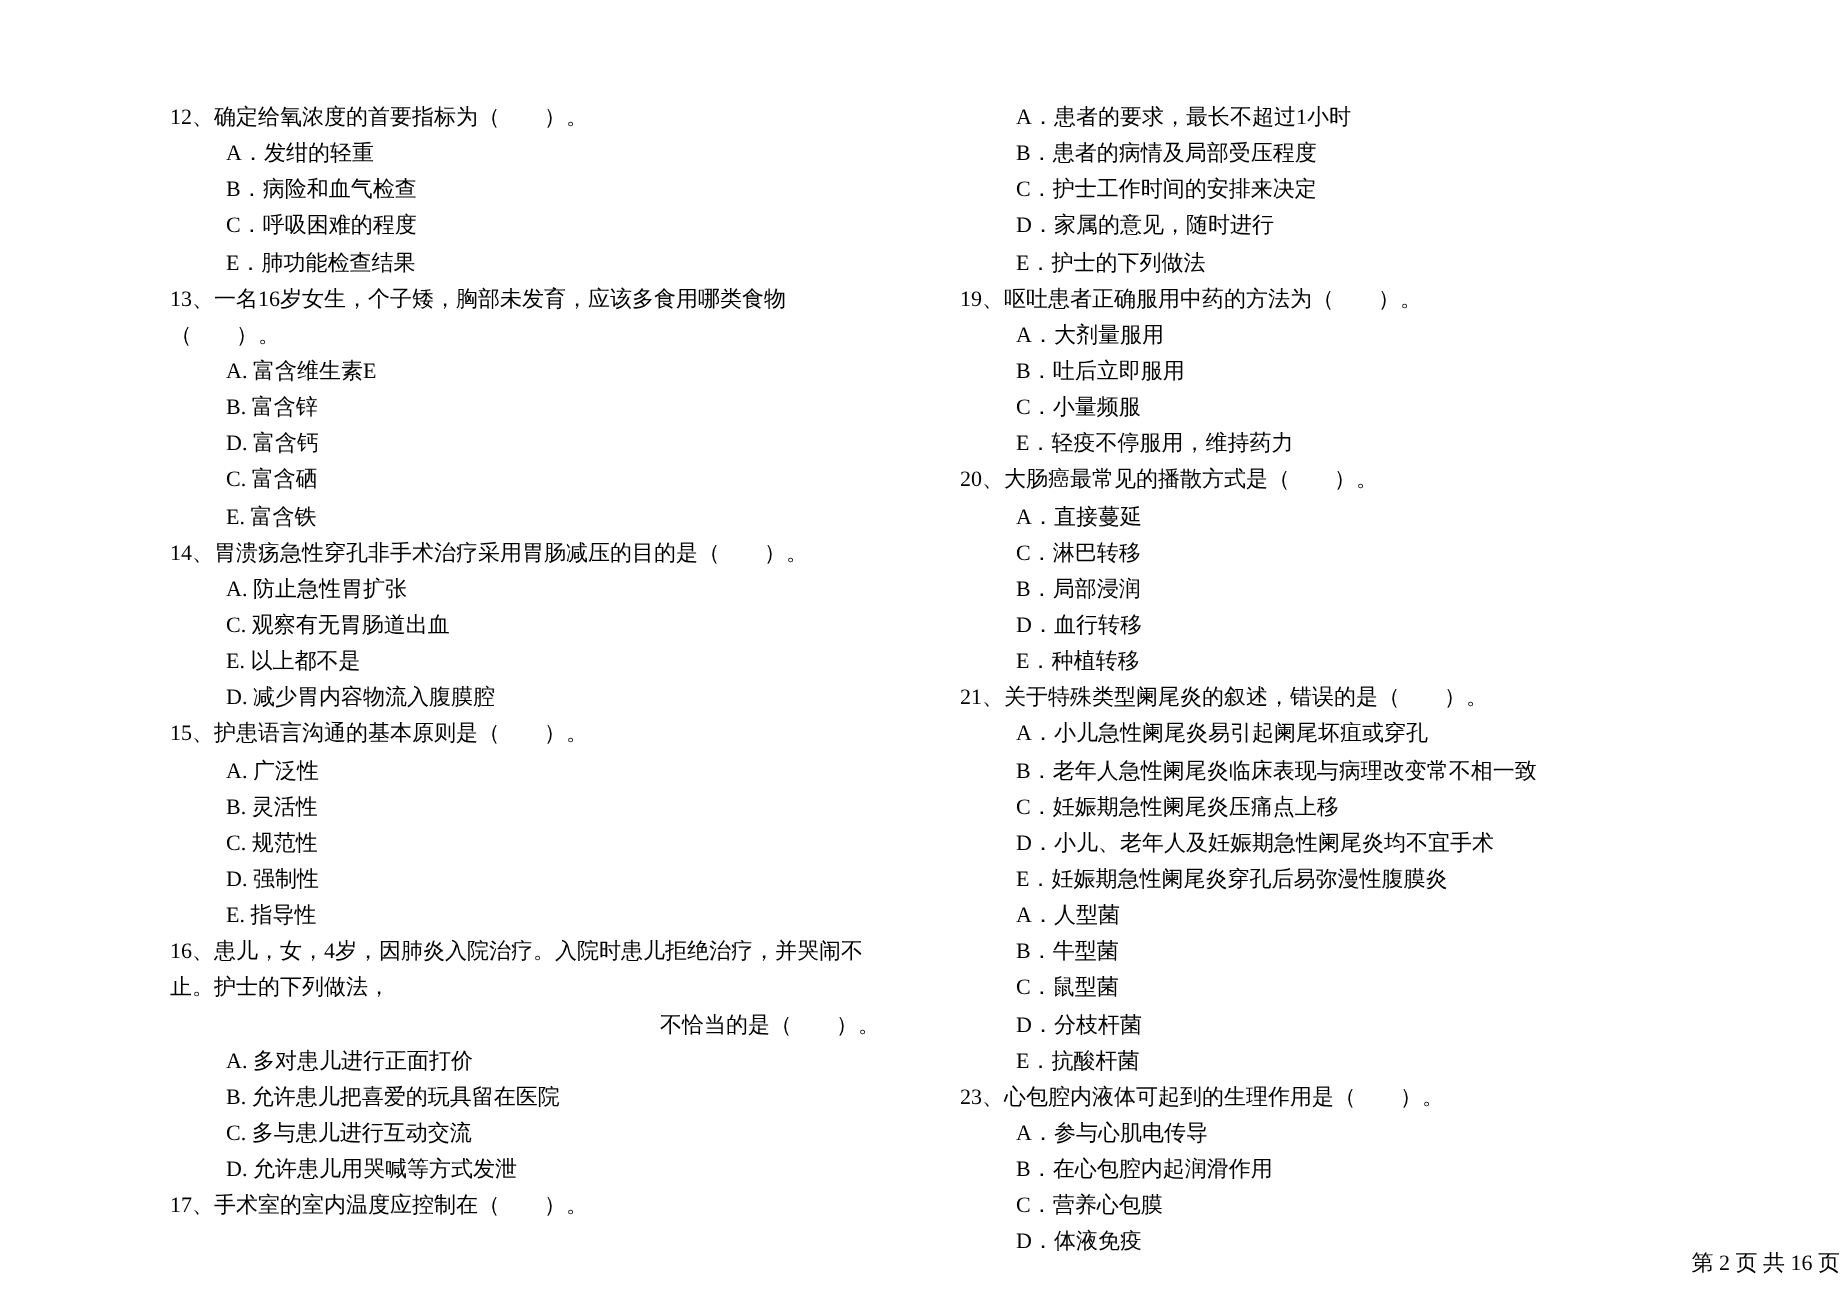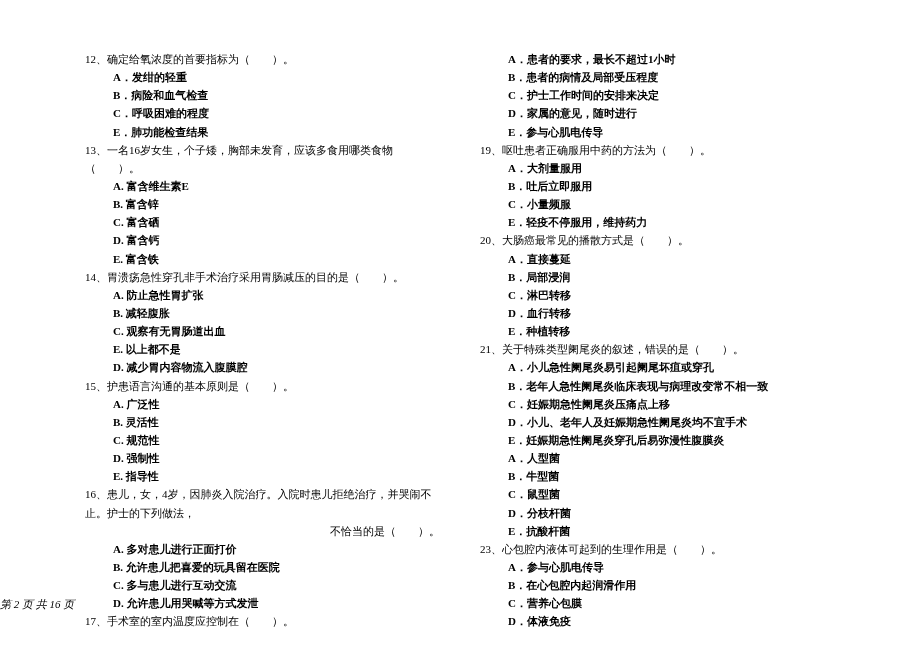--- a/index.html
+++ b/index.html
@@ -24,53 +24,50 @@
     }
     .q-text {
       text-indent: 0;
     }
     .q-text-cont {
       text-indent: 0;
       text-align: right;
     }
     .option {
       padding-left: 28px;
-      font-weight: bold;
     }
     .footer {
       position: absolute;
-      bottom: 38px;
+      bottom: 11px;
       left: 0;
       right: 0;
-      text-align: left;
+      text-align: right;
       font-size: 11px;
-      font-style: italic;
     }
   </style>
 </head>
 <body>
 
 <div class="columns">
   <div class="col">
     <div class="q-text">12、确定给氧浓度的首要指标为（　　）。</div>
     <div class="option">A．发绀的轻重</div>
     <div class="option">B．病险和血气检查</div>
     <div class="option">C．呼吸困难的程度</div>
     <div class="option">E．肺功能检查结果</div>
 
     <div class="q-text">13、一名16岁女生，个子矮，胸部未发育，应该多食用哪类食物（　　）。</div>
     <div class="option">A. 富含维生素E</div>
     <div class="option">B. 富含锌</div>
+    <div class="option">D. 富含钙</div>
     <div class="option">C. 富含硒</div>
-    <div class="option">D. 富含钙</div>
     <div class="option">E. 富含铁</div>
 
     <div class="q-text">14、胃溃疡急性穿孔非手术治疗采用胃肠减压的目的是（　　）。</div>
     <div class="option">A. 防止急性胃扩张</div>
-    <div class="option">B. 减轻腹胀</div>
     <div class="option">C. 观察有无胃肠道出血</div>
     <div class="option">E. 以上都不是</div>
     <div class="option">D. 减少胃内容物流入腹膜腔</div>
 
     <div class="q-text">15、护患语言沟通的基本原则是（　　）。</div>
     <div class="option">A. 广泛性</div>
     <div class="option">B. 灵活性</div>
     <div class="option">C. 规范性</div>
     <div class="option">D. 强制性</div>
     <div class="option">E. 指导性</div>
@@ -84,32 +81,32 @@
 
     <div class="q-text">17、手术室的室内温度应控制在（　　）。</div>
 
   </div>
 
   <div class="col">
     <div class="option">A．患者的要求，最长不超过1小时</div>
     <div class="option">B．患者的病情及局部受压程度</div>
     <div class="option">C．护士工作时间的安排来决定</div>
     <div class="option">D．家属的意见，随时进行</div>
-    <div class="option">E．参与心肌电传导</div>
+    <div class="option">E．护士的下列做法</div>
 
     <div class="q-text">19、呕吐患者正确服用中药的方法为（　　）。</div>
     <div class="option">A．大剂量服用</div>
     <div class="option">B．吐后立即服用</div>
     <div class="option">C．小量频服</div>
     <div class="option">E．轻疫不停服用，维持药力</div>
 
     <div class="q-text">20、大肠癌最常见的播散方式是（　　）。</div>
     <div class="option">A．直接蔓延</div>
+    <div class="option">C．淋巴转移</div>
     <div class="option">B．局部浸润</div>
-    <div class="option">C．淋巴转移</div>
     <div class="option">D．血行转移</div>
     <div class="option">E．种植转移</div>
 
     <div class="q-text">21、关于特殊类型阑尾炎的叙述，错误的是（　　）。</div>
     <div class="option">A．小儿急性阑尾炎易引起阑尾坏疽或穿孔</div>
     <div class="option">B．老年人急性阑尾炎临床表现与病理改变常不相一致</div>
     <div class="option">C．妊娠期急性阑尾炎压痛点上移</div>
     <div class="option">D．小儿、老年人及妊娠期急性阑尾炎均不宜手术</div>
     <div class="option">E．妊娠期急性阑尾炎穿孔后易弥漫性腹膜炎</div>
 

